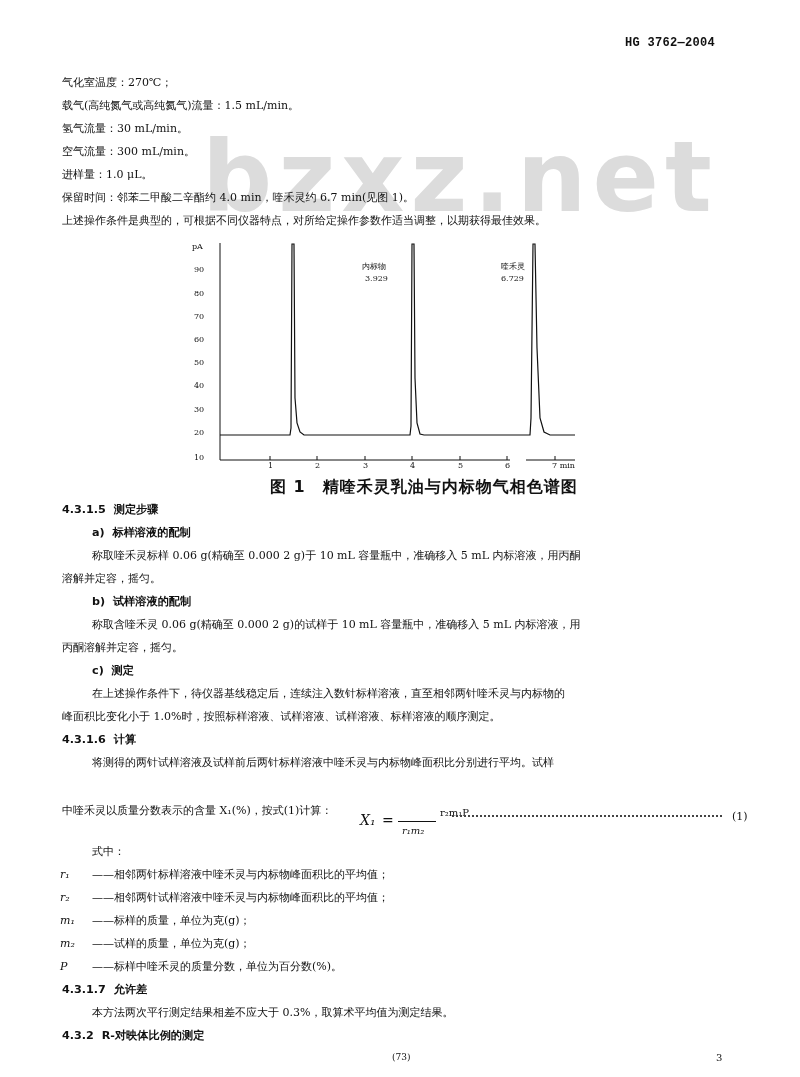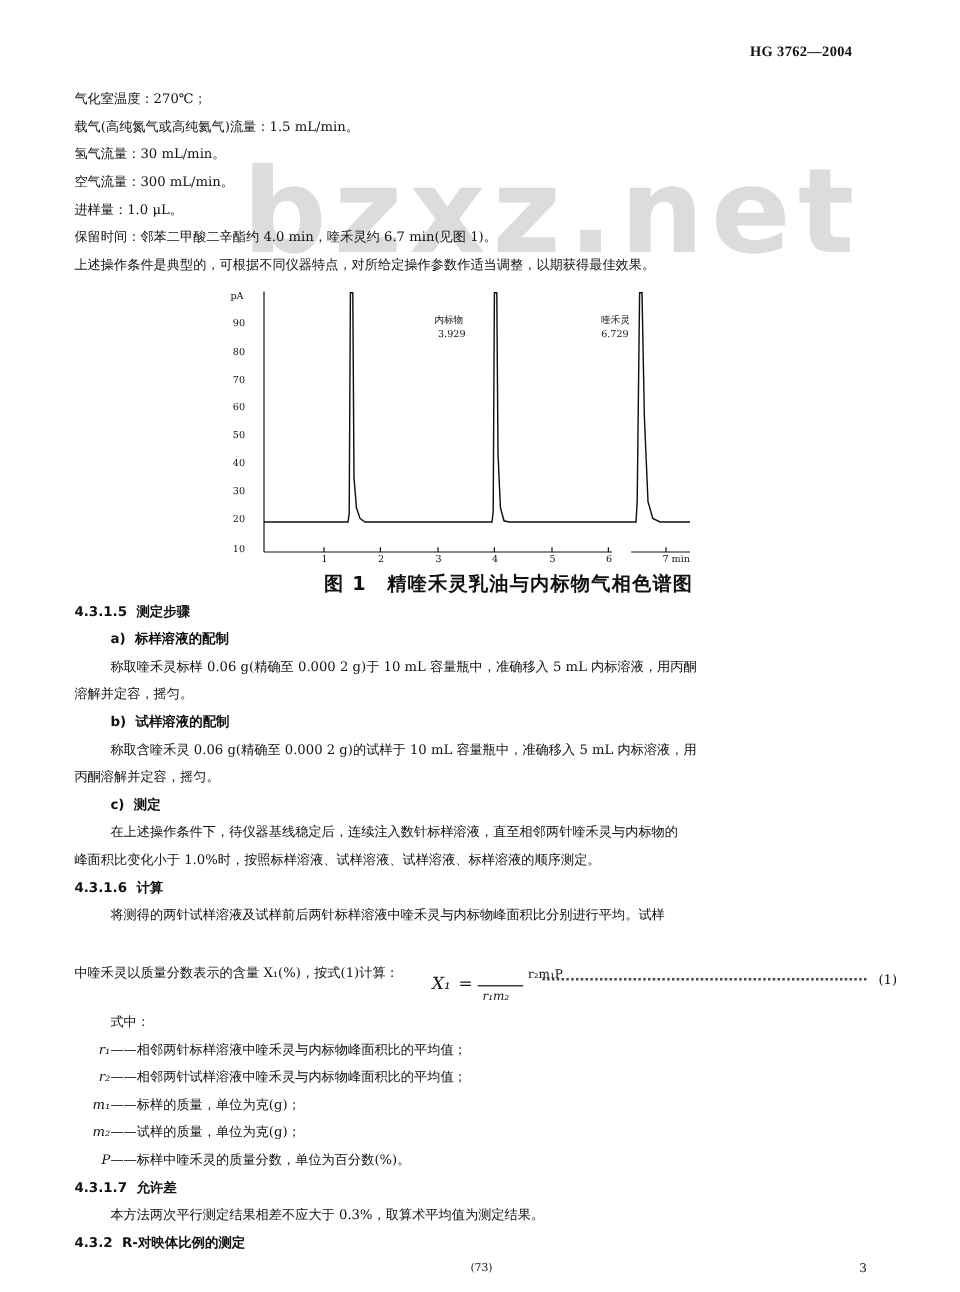--- a/index.html
+++ b/index.html
@@ -1,31 +1,31 @@
 <!DOCTYPE html>
 <html><head>
 <meta charset="utf-8">
 <style>
   html,body{margin:0;padding:0;background:#fff;}
   body{width:800px;height:1077px;position:relative;overflow:hidden;font-family:"DejaVu Serif",serif;color:#111;}
-  .std-no{position:absolute;top:36px;left:625px;font-family:Liberation Serif, serif;font-weight:bold;font-size:12px;letter-spacing:0.3px;}
+  .std-no{position:absolute;top:36px;left:625px;font-family:Liberation Mono, monospace;font-weight:bold;font-size:12px;letter-spacing:0.3px;}
   .watermark{position:absolute;left:188px;top:128px;font-family:"DejaVu Sans",sans-serif;font-weight:bold;font-size:98px;color:#dcdcdc;letter-spacing:6px;line-height:1;z-index:0;margin-left:14px;}
   .line{position:absolute;font-size:11px;white-space:nowrap;z-index:1;line-height:14px;}
   .h{font-family:"DejaVu Sans",sans-serif;font-weight:bold;font-size:11.2px;}
   .chart{position:absolute;left:190px;top:238px;width:400px;height:232px;z-index:1;}
   .fig-caption{position:absolute;left:270px;top:477px;font-family:"DejaVu Sans",sans-serif;font-weight:bold;font-size:16px;letter-spacing:1px;}
   .formula{position:absolute;left:360px;top:806px;font-size:12px;z-index:1;}
   .formula .x{font-style:italic;font-size:14px;position:absolute;left:0;top:6px;}
   .formula .eq{position:absolute;left:22px;top:6px;font-size:14px;}
   .formula .num{position:absolute;left:40px;top:1px;font-size:10px;margin-left:40px;}
   .formula .bar{position:absolute;left:38px;top:15px;width:38px;border-top:1px solid #111;}
   .formula .den{position:absolute;left:42px;top:19px;font-style:italic;font-size:10px;}
   .formula .dots{position:absolute;left:92px;top:9px;width:270px;border-top:2px dotted #444;}
   .formula .no{position:absolute;left:372px;top:4px;font-size:11px;}
-  .sym{display:inline-block;width:32px;font-style:italic;text-align:right;}
+  .sym{display:inline-block;width:32px;font-style:italic;}
   .footer-c{position:absolute;top:1052px;left:392px;font-size:9px;}
   .footer-r{position:absolute;top:1052px;left:716px;font-size:10px;}
 </style>
 </head>
 <body>
 
 <div class="std-no">HG 3762—2004</div>
 <div class="watermark">bzxz.net</div>
 
 <div class="line" style="left:62px;top:76px">气化室温度：270℃；</div>

